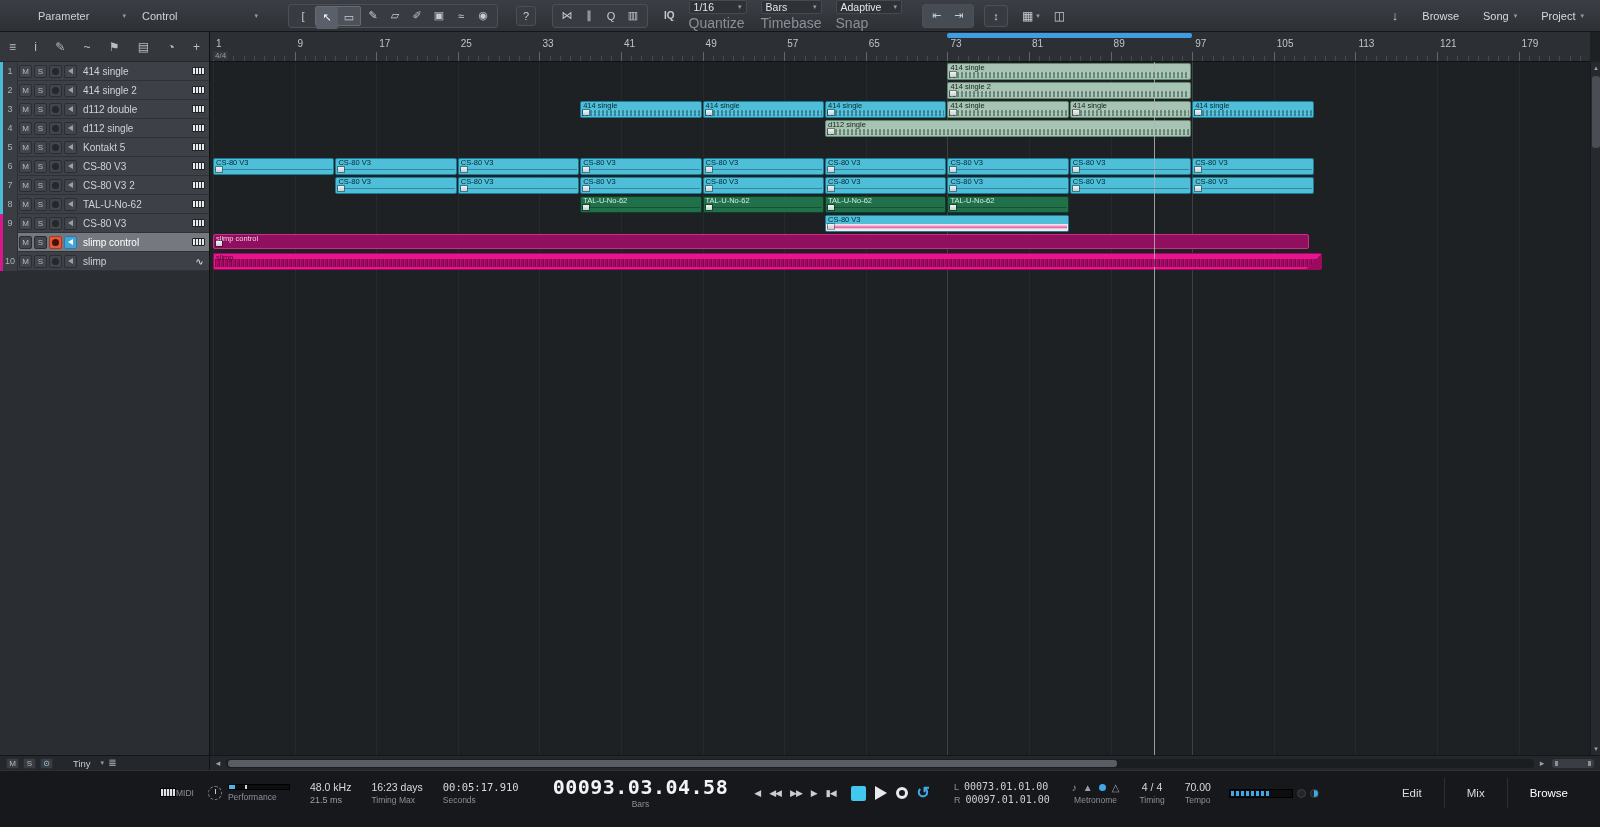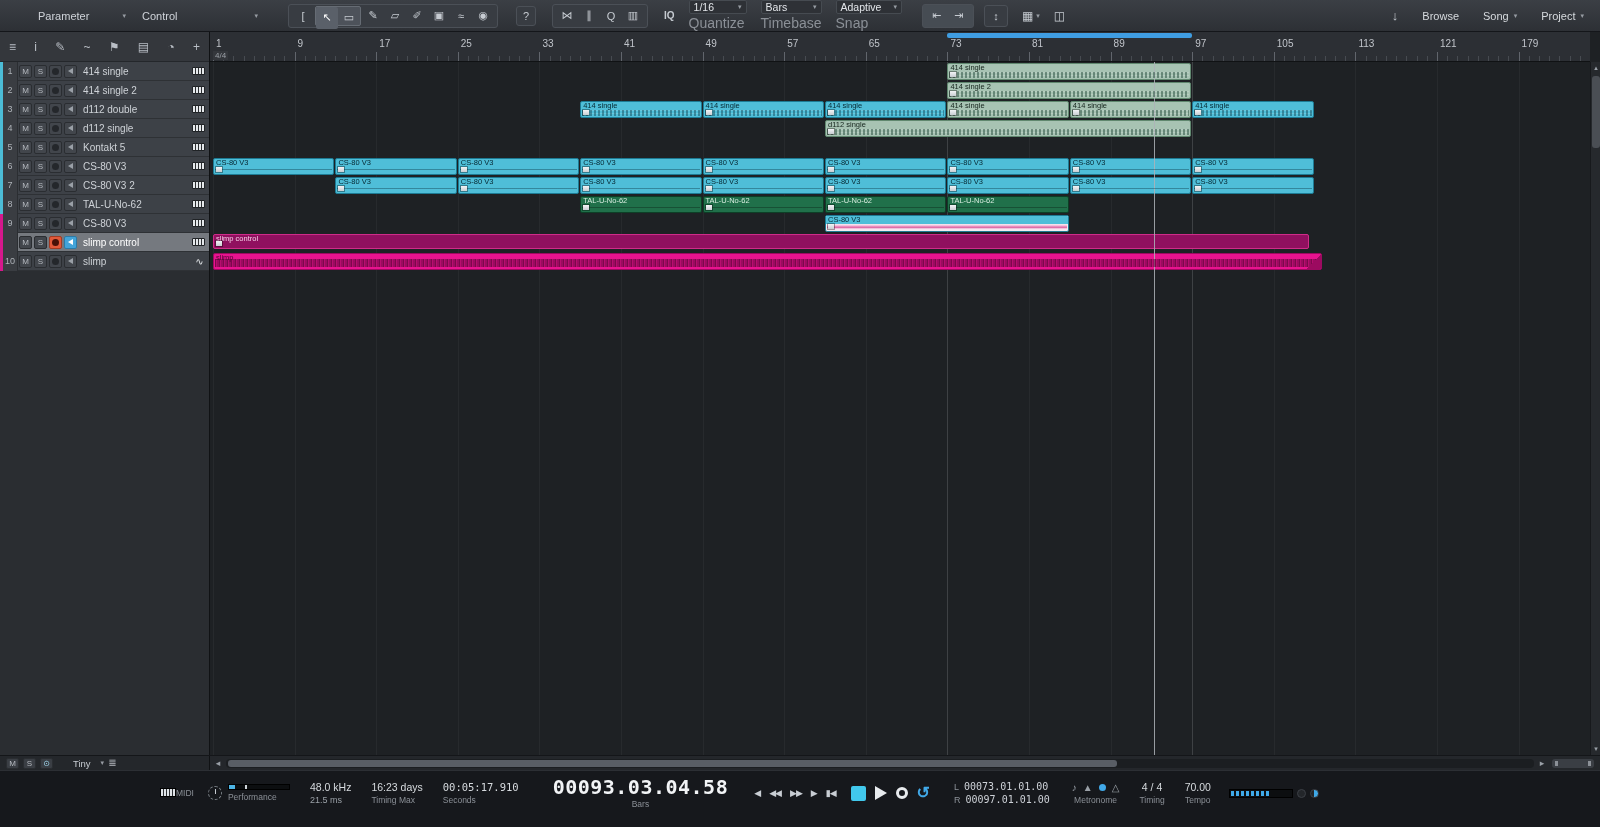--- a/index.html
+++ b/index.html
@@ -755,15 +755,20 @@
     </div>
     <div class="col ctr tp-block">
       <span class="tp-val">70.00</span>
       <span class="tp-sub">Tempo</span>
     </div>
     <div class="outmeter">
       <span class="om"></span>
       <span class="dot"></span>
       <span class="dot d2"></span>
     </div>
+    <div class="tp-pages">
+      <span class="pagebtn">Edit</span>
+      <span class="pagebtn">Mix</span>
+      <span class="pagebtn">Browse</span>
+    </div>
   </footer>
 
 </div>
 
 </body></html>

